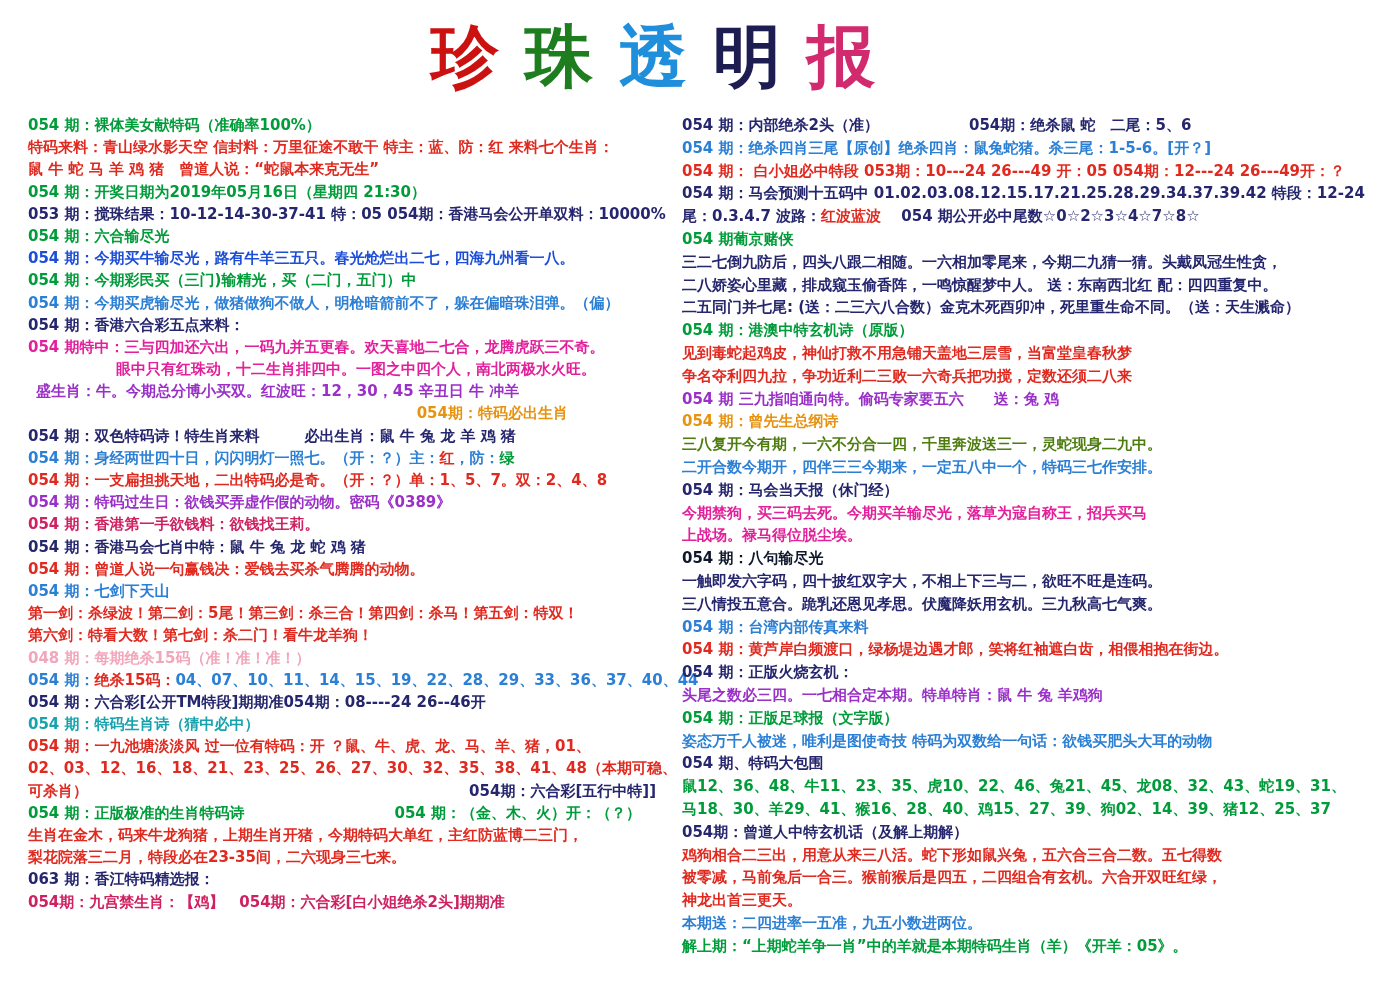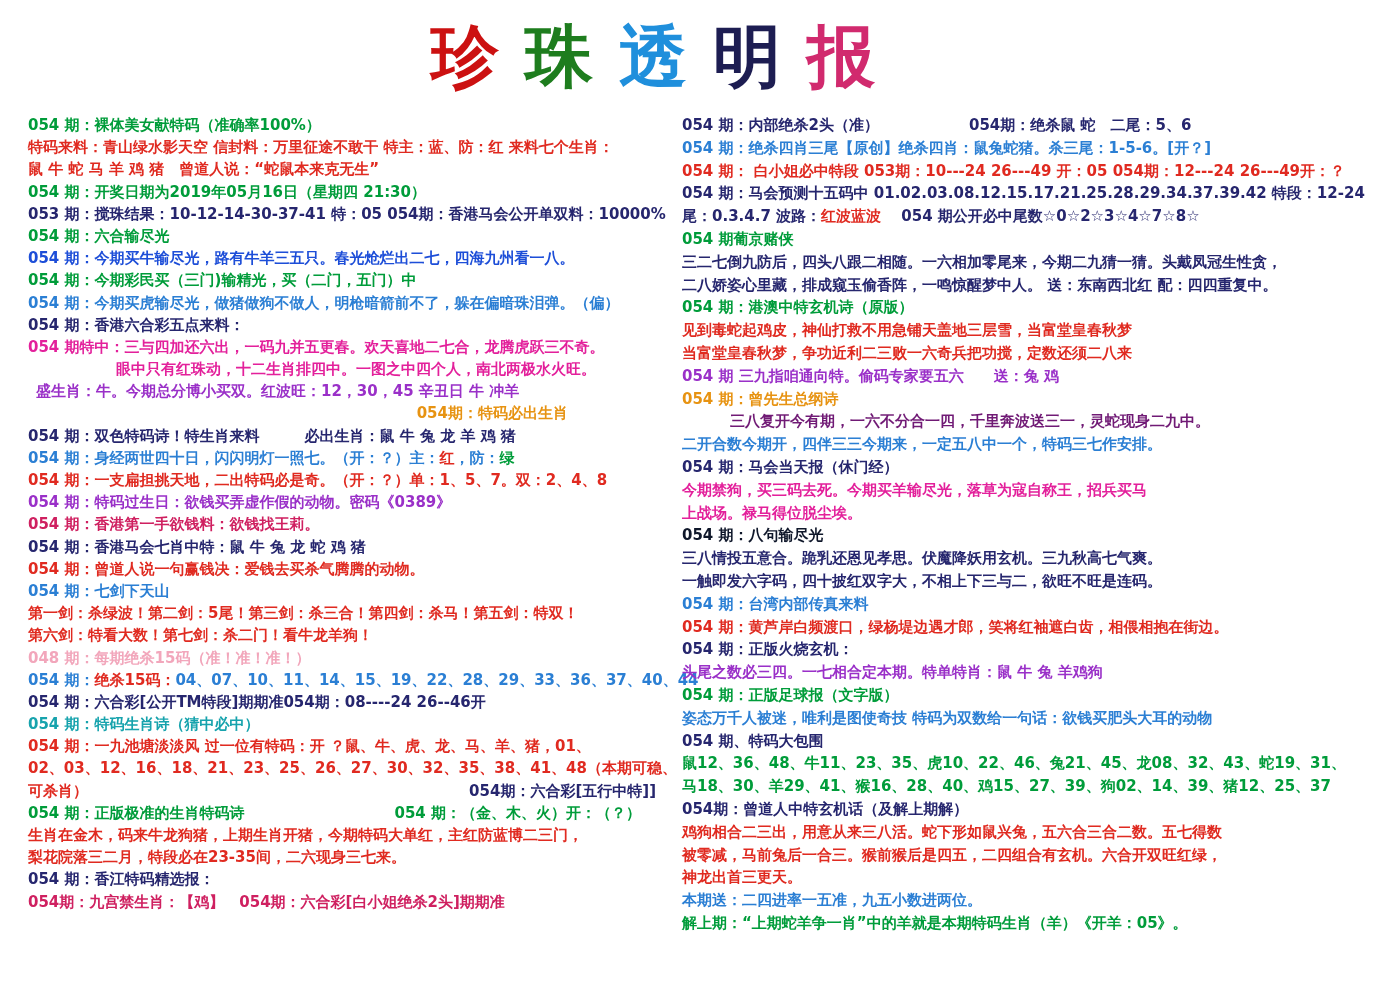--- a/index.html
+++ b/index.html
@@ -76,45 +76,46 @@
         <div class="line spread">
           <span><span style="color: rgb(224, 42, 32);">可杀肖）</span></span>
           <span><span style="color: rgb(38, 38, 110);">054期：六合彩[五行中特]]</span></span>
         </div>
         <div class="line spread">
           <span><span style="color: rgb(0, 156, 58);">054 期：正版极准的生肖特码诗</span></span>
           <span><span style="color: rgb(0, 156, 58);">054 期：（金、木、火）开：（？）　</span></span>
         </div>
         <div class="line"><span><span style="color: rgb(224, 42, 32);">生肖在金木，码来牛龙狗猪，上期生肖开猪，今期特码大单红，主红防蓝博二三门，</span></span></div>
         <div class="line"><span><span style="color: rgb(224, 42, 32);">梨花院落三二月，特段必在23-35间，二六现身三七来。</span></span></div>
-        <div class="line"><span><span style="color: rgb(38, 38, 110);">054 期：香江特码精选报：</span></span></div>
+        <div class="line"><span><span style="color: rgb(38, 38, 110);">063 期：香江特码精选报：</span></span></div>
         <div class="line"><span><span style="color: rgb(207, 32, 96);">054期：九宫禁生肖：【鸡】　054期：六合彩[白小姐绝杀2头]期期准</span></span></div>
       </div>
     <div class="col col-right" id="col-right">
         <div class="line"><span><span style="color: rgb(38, 38, 110);">054 期：内部绝杀2头（准）　　　　　　054期：绝杀鼠 蛇　二尾：5、6</span></span></div>
         <div class="line"><span><span style="color: rgb(43, 127, 212);">054 期：绝杀四肖三尾【原创】绝杀四肖：鼠兔蛇猪。杀三尾：1-5-6。[开？]</span></span></div>
         <div class="line"><span><span style="color: rgb(224, 42, 32);">054 期： 白小姐必中特段 053期：10---24 26---49 开：05  054期：12---24 26---49开：？</span></span></div>
         <div class="line"><span><span style="color: rgb(38, 38, 110);">054 期：马会预测十五码中 01.02.03.08.12.15.17.21.25.28.29.34.37.39.42 特段：12-24</span></span></div>
         <div class="line"><span><span style="color: rgb(38, 38, 110);">尾：0.3.4.7 波路：</span><span style="color: rgb(224, 42, 32);">红波蓝波</span><span style="color: rgb(38, 38, 110);">　 054 期公开必中尾数☆0☆2☆3☆4☆7☆8☆</span></span></div>
         <div class="line"><span><span style="color: rgb(0, 156, 58);">054 期葡京赌侠</span></span></div>
         <div class="line"><span><span style="color: rgb(38, 38, 110);">三二七倒九防后，四头八跟二相随。一六相加零尾来，今期二九猜一猜。头戴凤冠生性贪，</span></span></div>
         <div class="line"><span><span style="color: rgb(38, 38, 110);">二八娇姿心里藏，排成窥玉偷香阵，一鸣惊醒梦中人。 送：东南西北红  配：四四重复中。</span></span></div>
+        <div class="line"><span><span style="color: rgb(38, 38, 110);">二五同门并七尾: (送：二三六八合数）金克木死酉卯冲，死里重生命不同。（送：天生溅命）</span></span></div>
         <div class="line"><span><span style="color: rgb(0, 156, 58);">054 期：港澳中特玄机诗（原版）</span></span></div>
         <div class="line"><span><span style="color: rgb(224, 42, 32);">见到毒蛇起鸡皮，神仙打救不用急铺天盖地三层雪，当富堂皇春秋梦</span></span></div>
-        <div class="line"><span><span style="color: rgb(224, 42, 32);">当富堂皇春秋梦，争功近利二三败一六奇兵把功搅，定数还须二八来</span></span></div>
+        <div class="line"><span><span style="color: rgb(224, 42, 32);">争名夺利四九拉，争功近利二三败一六奇兵把功搅，定数还须二八来</span></span></div>
         <div class="line"><span><span style="color: rgb(154, 48, 200);">054 期 三九指咱通向特。偷码专家要五六　　送：兔 鸡</span></span></div>
         <div class="line"><span><span style="color: rgb(231, 147, 18);">054 期：曾先生总纲诗</span></span></div>
-        <div class="line"><span><span style="color: #701a75; margin-left: 48px;">三八复开今有期，一六不分合一四，千里奔波送三一，灵蛇现身二九中。</span></span></div>
+        <div class="line"><span><span style="color: #4d7c0f;">三八复开今有期，一六不分合一四，千里奔波送三一，灵蛇现身二九中。</span></span></div>
         <div class="line"><span><span style="color: rgb(43, 127, 212);">二开合数今期开，四伴三三今期来，一定五八中一个，特码三七作安排。</span></span></div>
         <div class="line"><span><span style="color: rgb(38, 38, 110);">054 期：马会当天报（休门经）</span></span></div>
         <div class="line"><span><span style="color: rgb(227, 32, 155);">今期禁狗，买三码去死。今期买羊输尽光，落草为寇自称王，招兵买马</span></span></div>
         <div class="line"><span><span style="color: rgb(227, 32, 155);">上战场。禄马得位脱尘埃。</span></span></div>
         <div class="line"><span><span style="color: #0f172a;">054 期：八句输尽光</span></span></div>
+        <div class="line"><span><span style="color: rgb(38, 38, 110);">一触即发六字码，四十披红双字大，不相上下三与二，欲旺不旺是连码。</span></span></div>
         <div class="line"><span><span style="color: rgb(38, 38, 110);">三八情投五意合。跪乳还恩见孝思。伏魔降妖用玄机。三九秋高七气爽。</span></span></div>
-        <div class="line"><span><span style="color: rgb(38, 38, 110);">一触即发六字码，四十披红双字大，不相上下三与二，欲旺不旺是连码。</span></span></div>
         <div class="line"><span><span style="color: rgb(43, 127, 212);">054 期：台湾内部传真来料</span></span></div>
         <div class="line"><span><span style="color: rgb(224, 42, 32);">054 期：黄芦岸白频渡口，绿杨堤边遇才郎，笑将红袖遮白齿，相偎相抱在街边。</span></span></div>
         <div class="line"><span><span style="color: rgb(38, 38, 110);">054 期：正版火烧玄机：</span></span></div>
         <div class="line"><span><span style="color: rgb(154, 48, 200);">头尾之数必三四。一七相合定本期。特单特肖：鼠 牛 兔 羊鸡狗</span></span></div>
         <div class="line"><span><span style="color: rgb(0, 156, 58);">054 期：正版足球报（文字版）</span></span></div>
         <div class="line"><span><span style="color: rgb(43, 127, 212);">姿态万千人被迷，唯利是图使奇技 特码为双数给一句话：欲钱买肥头大耳的动物</span></span></div>
         <div class="line"><span><span style="color: rgb(38, 38, 110);">054 期、特码大包围</span></span></div>
         <div class="line"><span><span style="color: rgb(0, 156, 58);">鼠12、36、48、牛11、23、35、虎10、22、46、兔21、45、龙08、32、43、蛇19、31、</span></span></div>
         <div class="line"><span><span style="color: rgb(0, 156, 58);">马18、30、羊29、41、猴16、28、40、鸡15、27、39、狗02、14、39、猪12、25、37</span></span></div>
         <div class="line"><span><span style="color: rgb(38, 38, 110);">054期：曾道人中特玄机话（及解上期解）</span></span></div>

